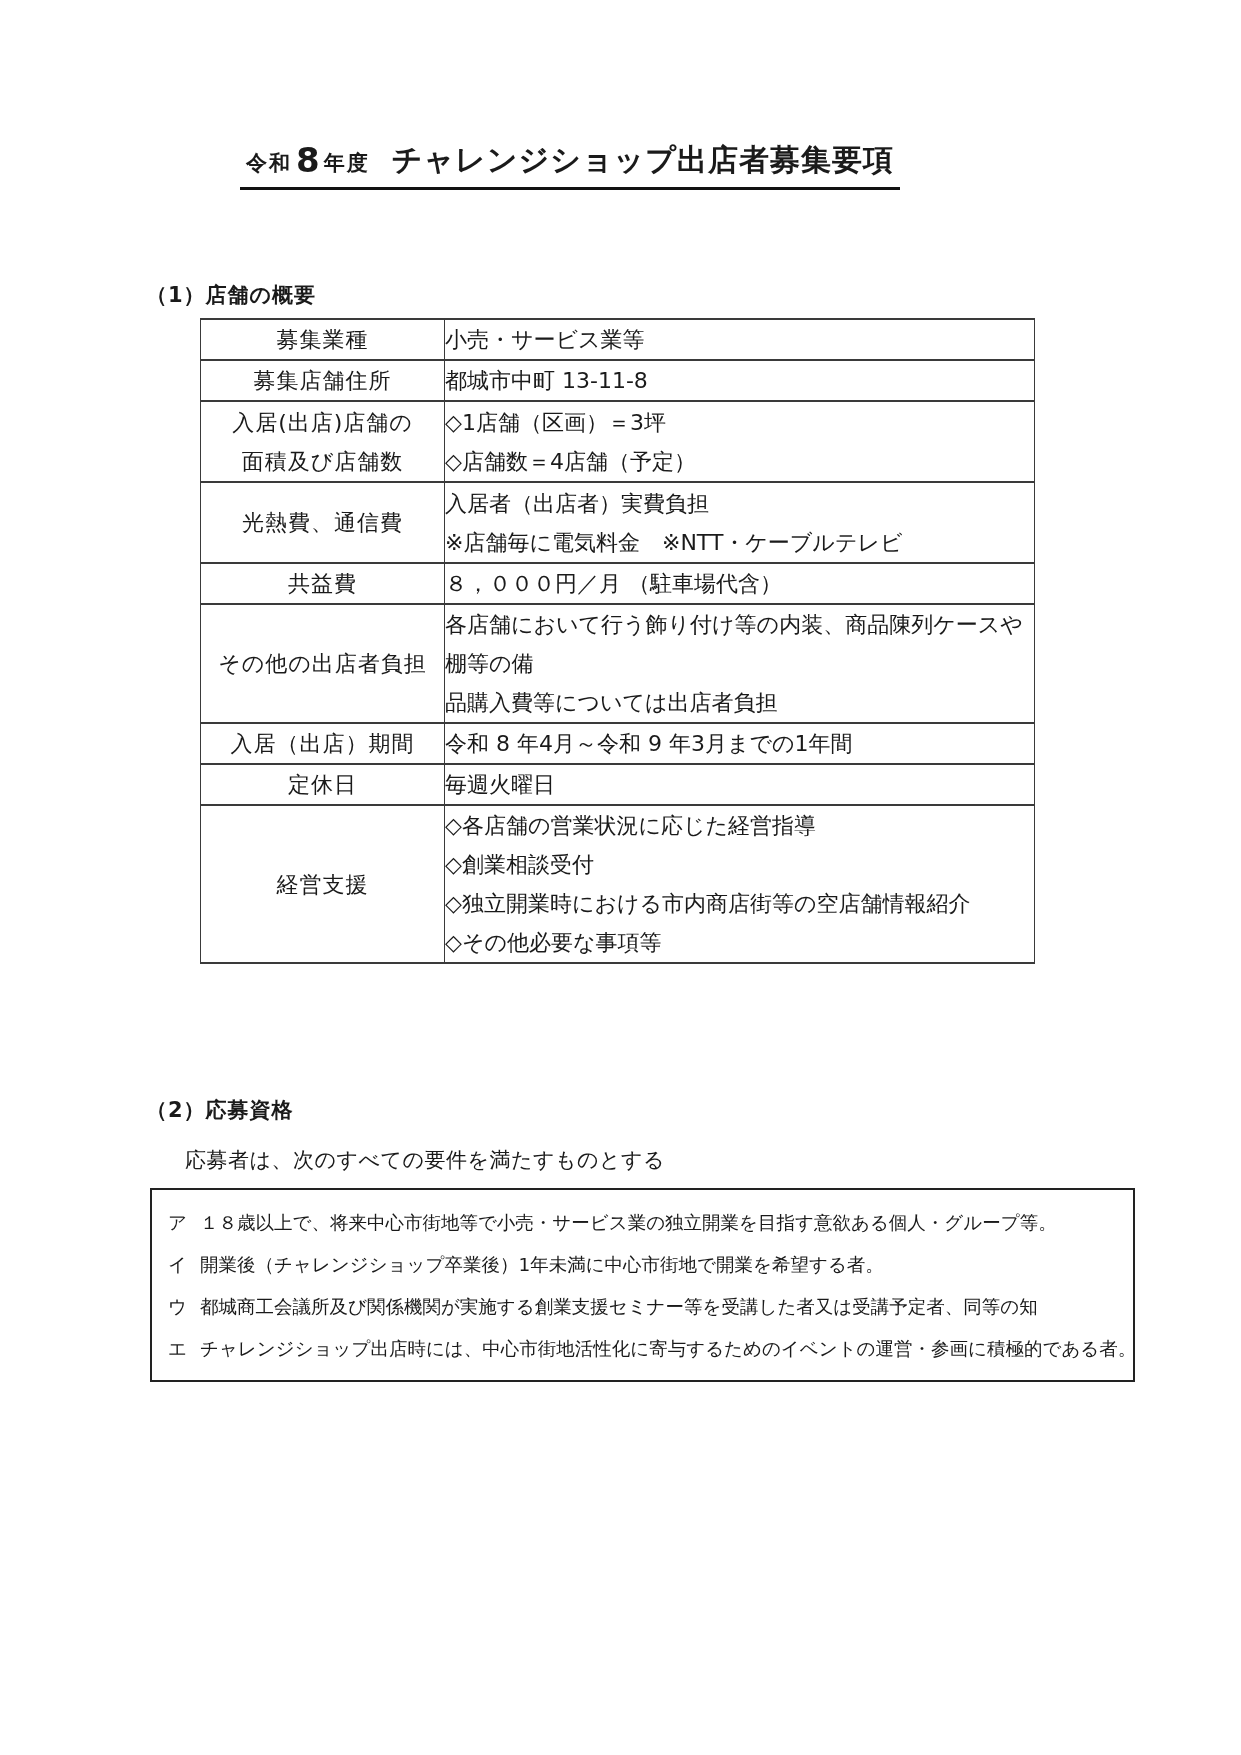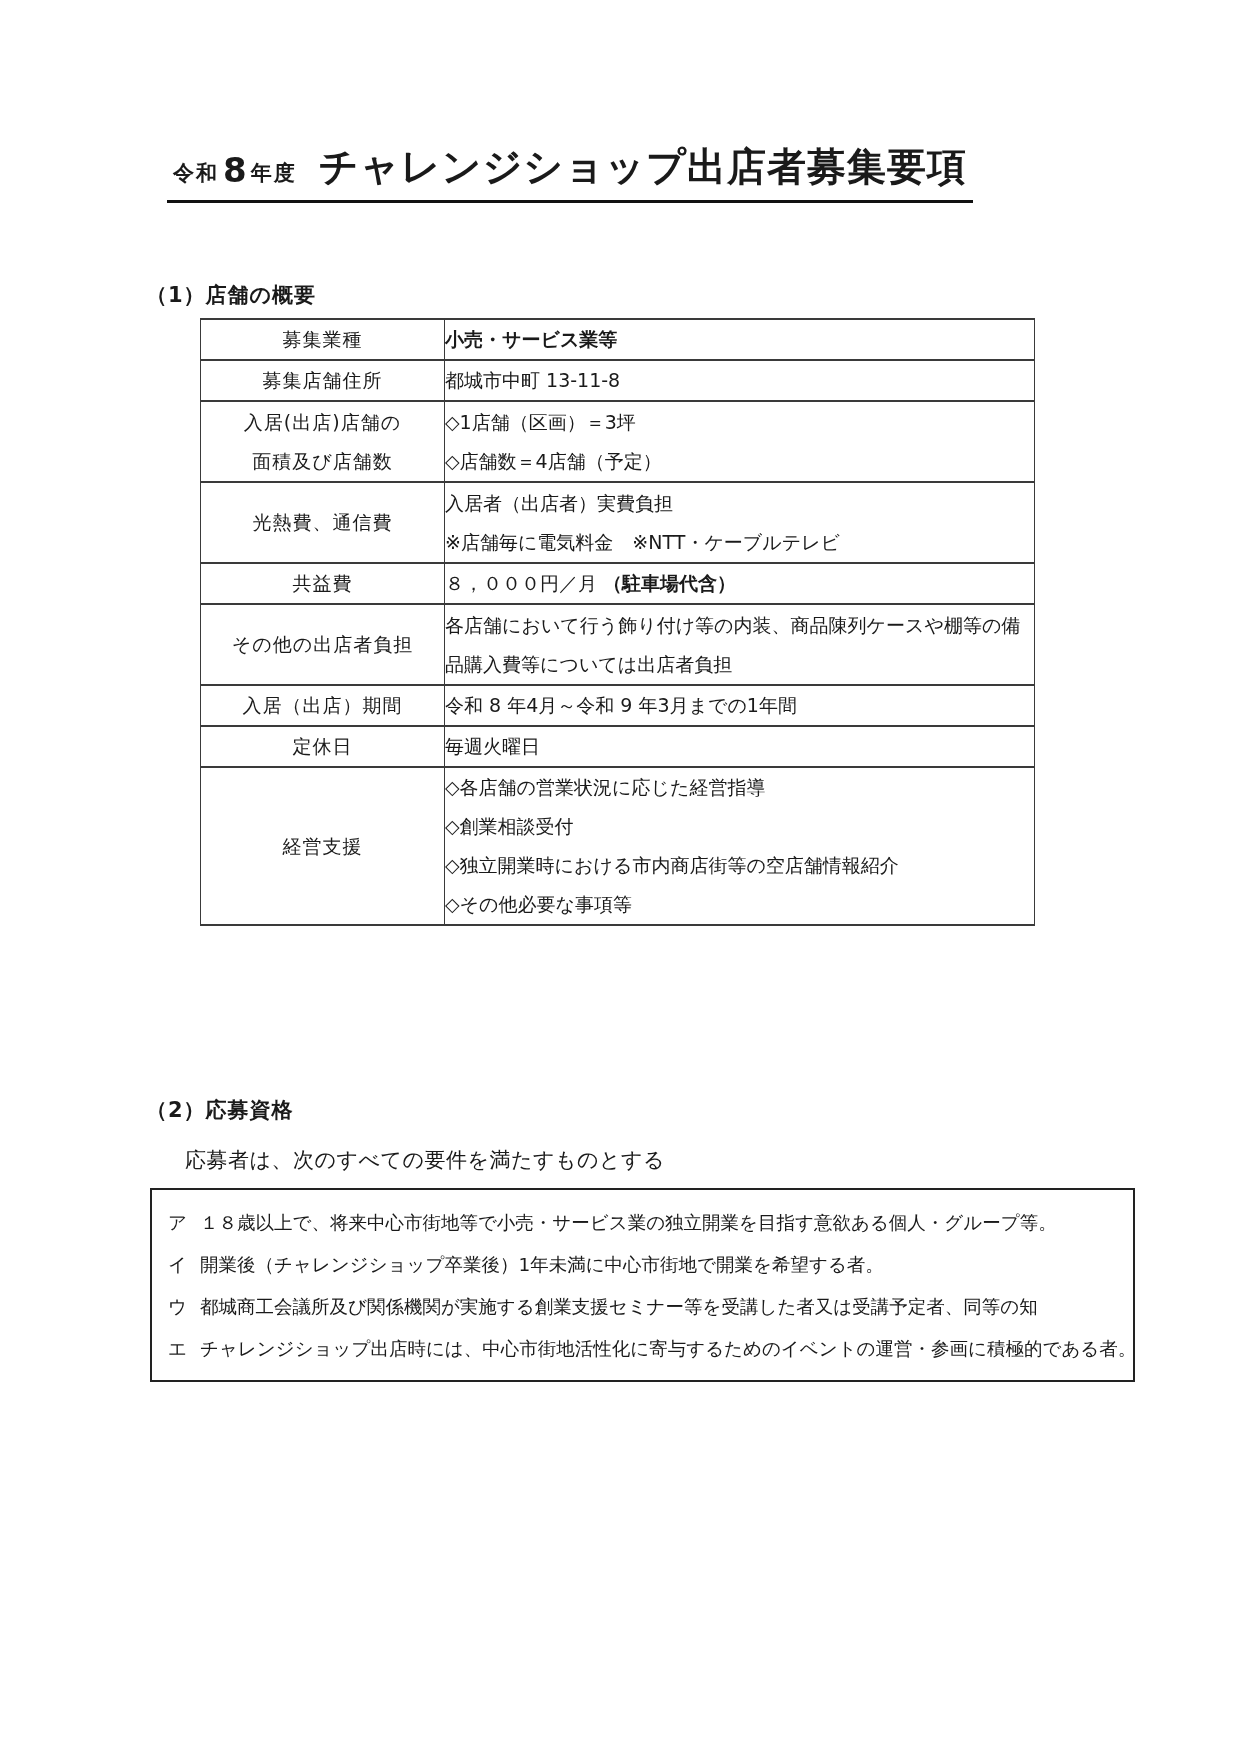--- a/index.html
+++ b/index.html
@@ -18,59 +18,59 @@
   }
   .title-inner{
     display:inline-block;
     border-bottom:3px solid #111;
     padding:0 6px 6px 6px;
     white-space:nowrap;
     font-weight:bold;
   }
   .t-sm{font-size:21px;letter-spacing:2px;vertical-align:baseline;}
   .t-num{font-size:34px;margin:0 4px;vertical-align:-2px;}
-  .t-main{font-size:39px;letter-spacing:1px;margin-left:22px;}
+  .t-main{font-size:30px;letter-spacing:1px;margin-left:22px;}
   
   .sec-heading{
     position:absolute;left:146px;
     font-size:21px;font-weight:bold;letter-spacing:1px;
   }
   .s1{top:281px;}
   .s2{top:1096px;}
   .lead{
     position:absolute;top:1146px;left:185px;
     font-size:21px;letter-spacing:0.5px;
   }
   
   table.ov{
     position:absolute;top:318px;left:200px;
     width:835px;
     border-collapse:collapse;
     table-layout:fixed;
-    font-size:19px;
+    font-size:22px;
   }
   table.ov td{
     border:1.5px solid #3a3a3a;
     border-top-width:2px;border-bottom-width:2px;
     vertical-align:middle;
     padding:0;
   }
   td.lab{
     width:243px;
     text-align:center;
     letter-spacing:1px;
   }
   td.val{
     padding-left:13px;
   }
   td p{margin:0;line-height:39px;}
   .h1{height:39px;}
   .h2{height:79px;}
   .h4{height:156px;}
-  .b{font-weight:bold;}
+  .b{font-weight:normal;}
   
   .req-box{
     position:absolute;top:1188px;left:150px;
     width:985px;box-sizing:border-box;
     border:2.5px solid #222;
     padding:12px 16px 10px 16px;
     font-size:18.5px;
   }
   .req-item{display:flex;}
   .req-marker{flex:0 0 32px;line-height:42px;}

